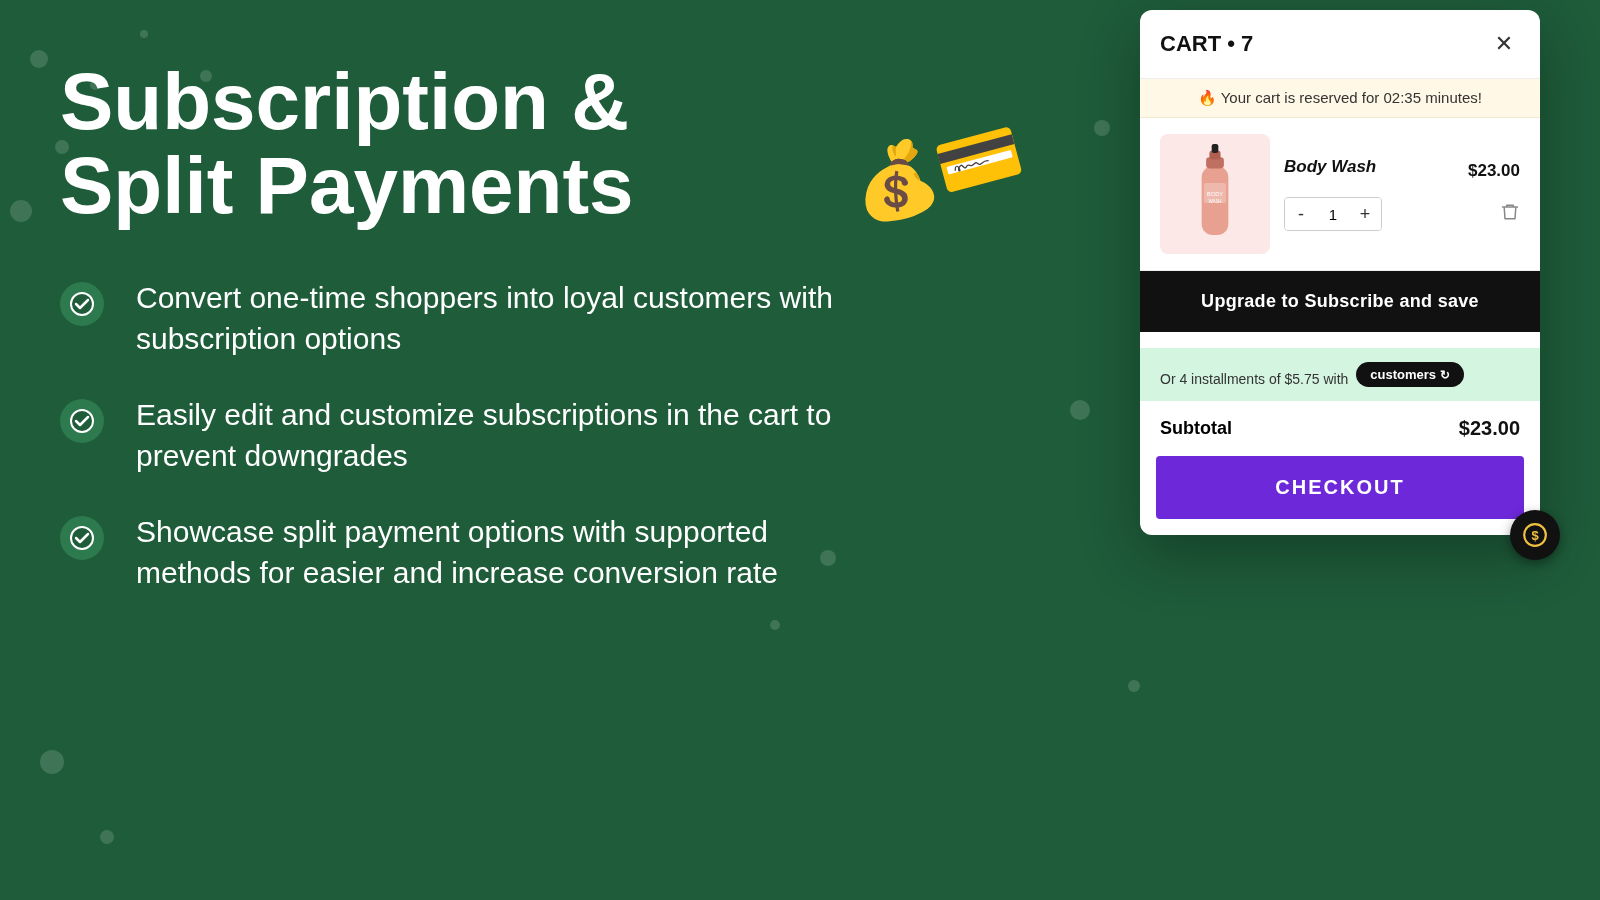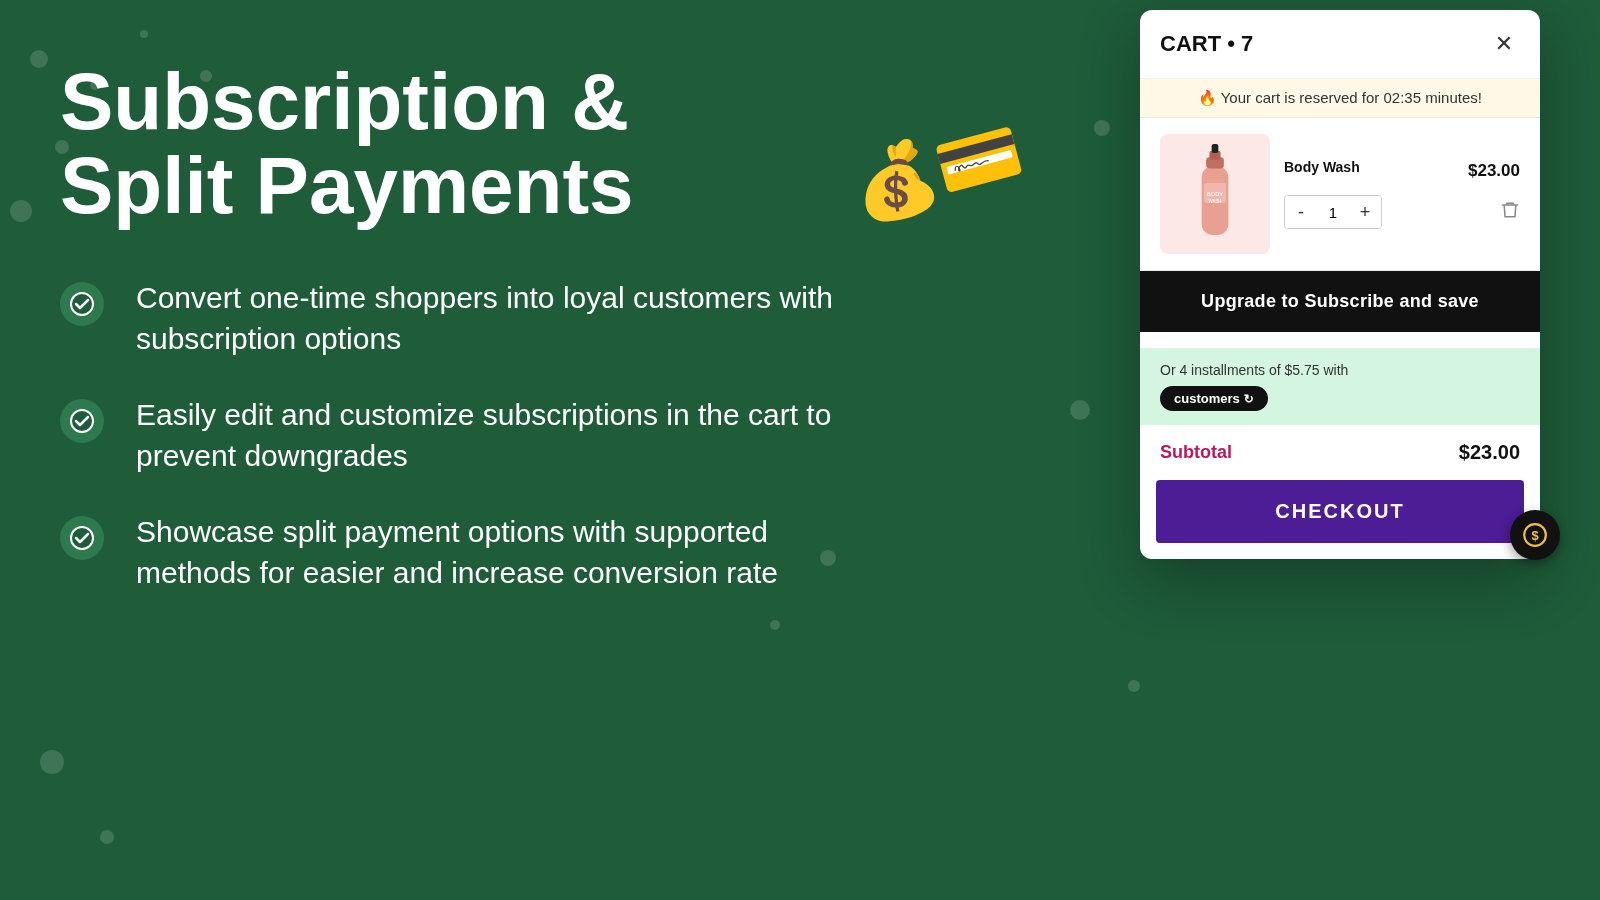--- a/index.html
+++ b/index.html
@@ -174,24 +174,25 @@
     .product-image svg {
       width: 70px;
       height: 100px;
     }
 
     .product-info {
       flex: 1;
     }
 
     .product-name {
-      font-size: 14px;
+      font-size: 17px;
       font-weight: 700;
       color: #111;
       margin-bottom: 8px;
+      font-style: italic;
     }
 
     .product-price {
       font-size: 17px;
       font-weight: 700;
       color: #111;
     }
 
     .product-header {
       display: flex;
@@ -254,25 +255,24 @@
       font-weight: 600;
       cursor: pointer;
       letter-spacing: 0.3px;
     }
 
     
     .afterpay-section {
       background: #d4f5e0;
       padding: 14px 20px;
       display: flex;
-      align-items: flex-start;
+      align-items: flex-end;
       gap: 8px;
       font-size: 14px;
       color: #333;
-      flex-direction: column;
     }
 
     .afterpay-badge {
       background: #111;
       color: #fff;
       border-radius: 20px;
       padding: 5px 14px;
       font-size: 13px;
       font-weight: 600;
       display: flex;
@@ -284,32 +284,32 @@
     .subtotal-row {
       display: flex;
       justify-content: space-between;
       align-items: center;
       padding: 16px 20px;
     }
 
     .subtotal-label {
       font-size: 18px;
       font-weight: 700;
-      color: #be185d;
+      color: #000000;
     }
 
     .subtotal-amount {
       font-size: 20px;
       font-weight: 700;
       color: #111;
     }
 
     
     .checkout-btn {
-      background: #4c1d95;
+      background: #6d28d9;
       color: #fff;
       text-align: center;
       padding: 20px;
       font-size: 20px;
       font-weight: 800;
       letter-spacing: 2px;
       cursor: pointer;
       margin: 0 16px 16px;
       border-radius: 4px;
     }

